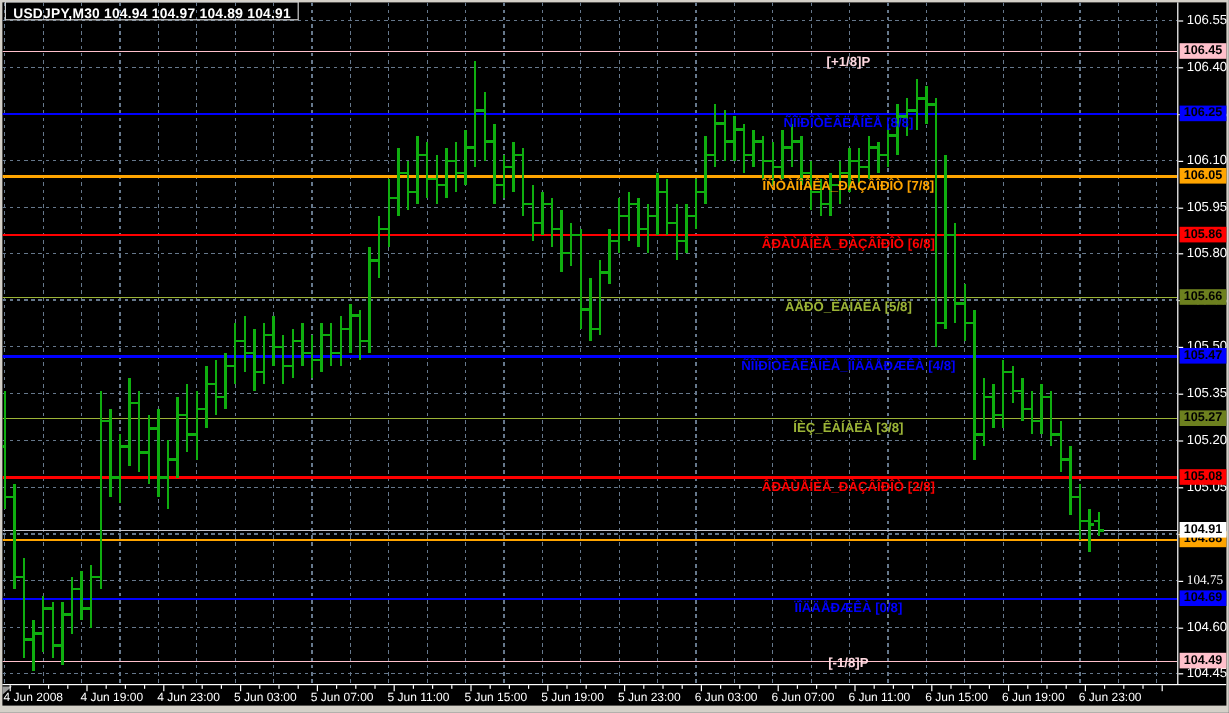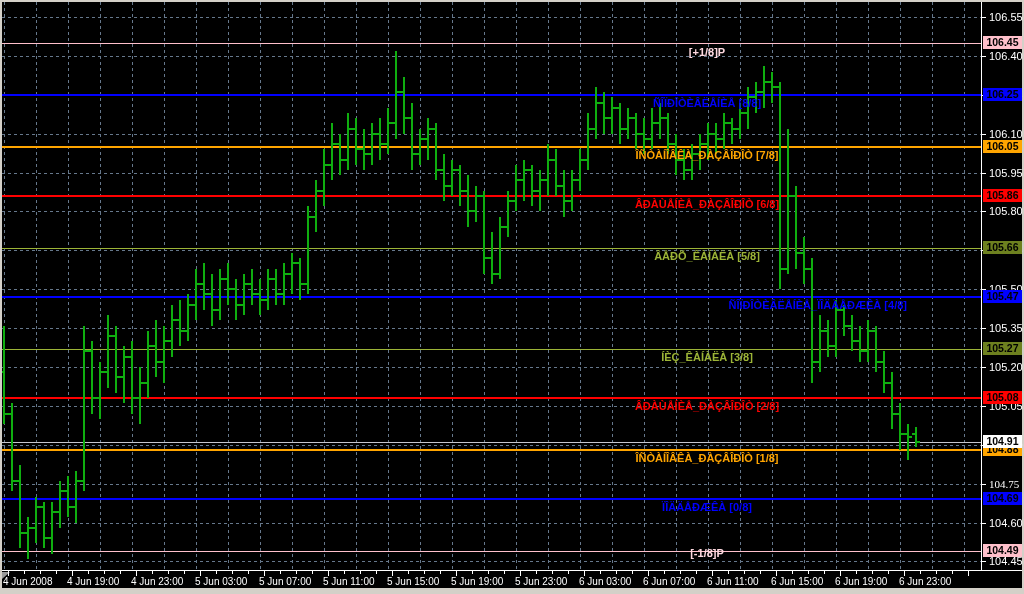--- a/index.html
+++ b/index.html
@@ -213,20 +213,22 @@
       <div class="xlab" style="left: 769px;">6 Jun 15:00</div>
       <div class="xlab" style="left: 833px;">6 Jun 19:00</div>
       <div class="xlab" style="left: 897px;">6 Jun 23:00</div>
     </div>
   <div id="labels">
       <div class="lvl-label" style="top: 46px; color: rgb(255, 217, 224);">[+1/8]P</div>
       <div class="lvl-label" style="top: 97px; color: rgb(0, 0, 255);">ÑÎÏÐÎÒÈÂËÅÍÈÅ [8/8]</div>
       <div class="lvl-label" style="top: 149px; color: rgb(255, 165, 0);">ÎÑÒÀÍÎÂÊÀ_ÐÀÇÂÎÐÎÒ [7/8]</div>
       <div class="lvl-label" style="top: 198px; color: rgb(255, 0, 0);">ÂÐÀÙÅÍÈÅ_ÐÀÇÂÎÐÎÒ [6/8]</div>
       <div class="lvl-label" style="top: 250px; color: rgb(156, 180, 55);">ÂÅÐÕ_ÊÀÍÀËÀ [5/8]</div>
-      <div class="lvl-label" style="top: 299px; color: rgb(0, 0, 255); text-align: right;">ÑÎÏÐÎÒÈÂËÅÍÈÅ_ÏÎÄÄÅÐÆÊÀ [4/8]</div>
+      <div class="lvl-label" style="top: 299px; color: rgb(0, 0, 255);">ÑÎÏÐÎÒÈÂËÅÍÈÅ_ÏÎÄÄÅÐÆÊÀ [4/8]</div>
       <div class="lvl-label" style="top: 351px; color: rgb(156, 180, 55);">ÍÈÇ_ÊÀÍÀËÀ [3/8]</div>
       <div class="lvl-label" style="top: 400px; color: rgb(255, 0, 0);">ÂÐÀÙÅÍÈÅ_ÐÀÇÂÎÐÎÒ [2/8]</div>
-      <div class="lvl-label" style="top: 452px; color: rgb(255, 165, 0);">ÎÑÒÀÍÎÂÊÀ_ÐÀÇÂÎÐÎÒ [1/8]</div>
       <div class="lvl-label" style="top: 501px; color: rgb(0, 0, 255);">ÏÎÄÄÅÐÆÊÀ [0/8]</div>
       <div class="lvl-label" style="top: 547px; color: rgb(255, 217, 224);">[-1/8]P</div>
     </div>
+  <div id="title-box">
+    <span>USDJPY,M30  104.94 104.97 104.89 104.91</span>
+  </div>
 </div>
 
 </body></html>

